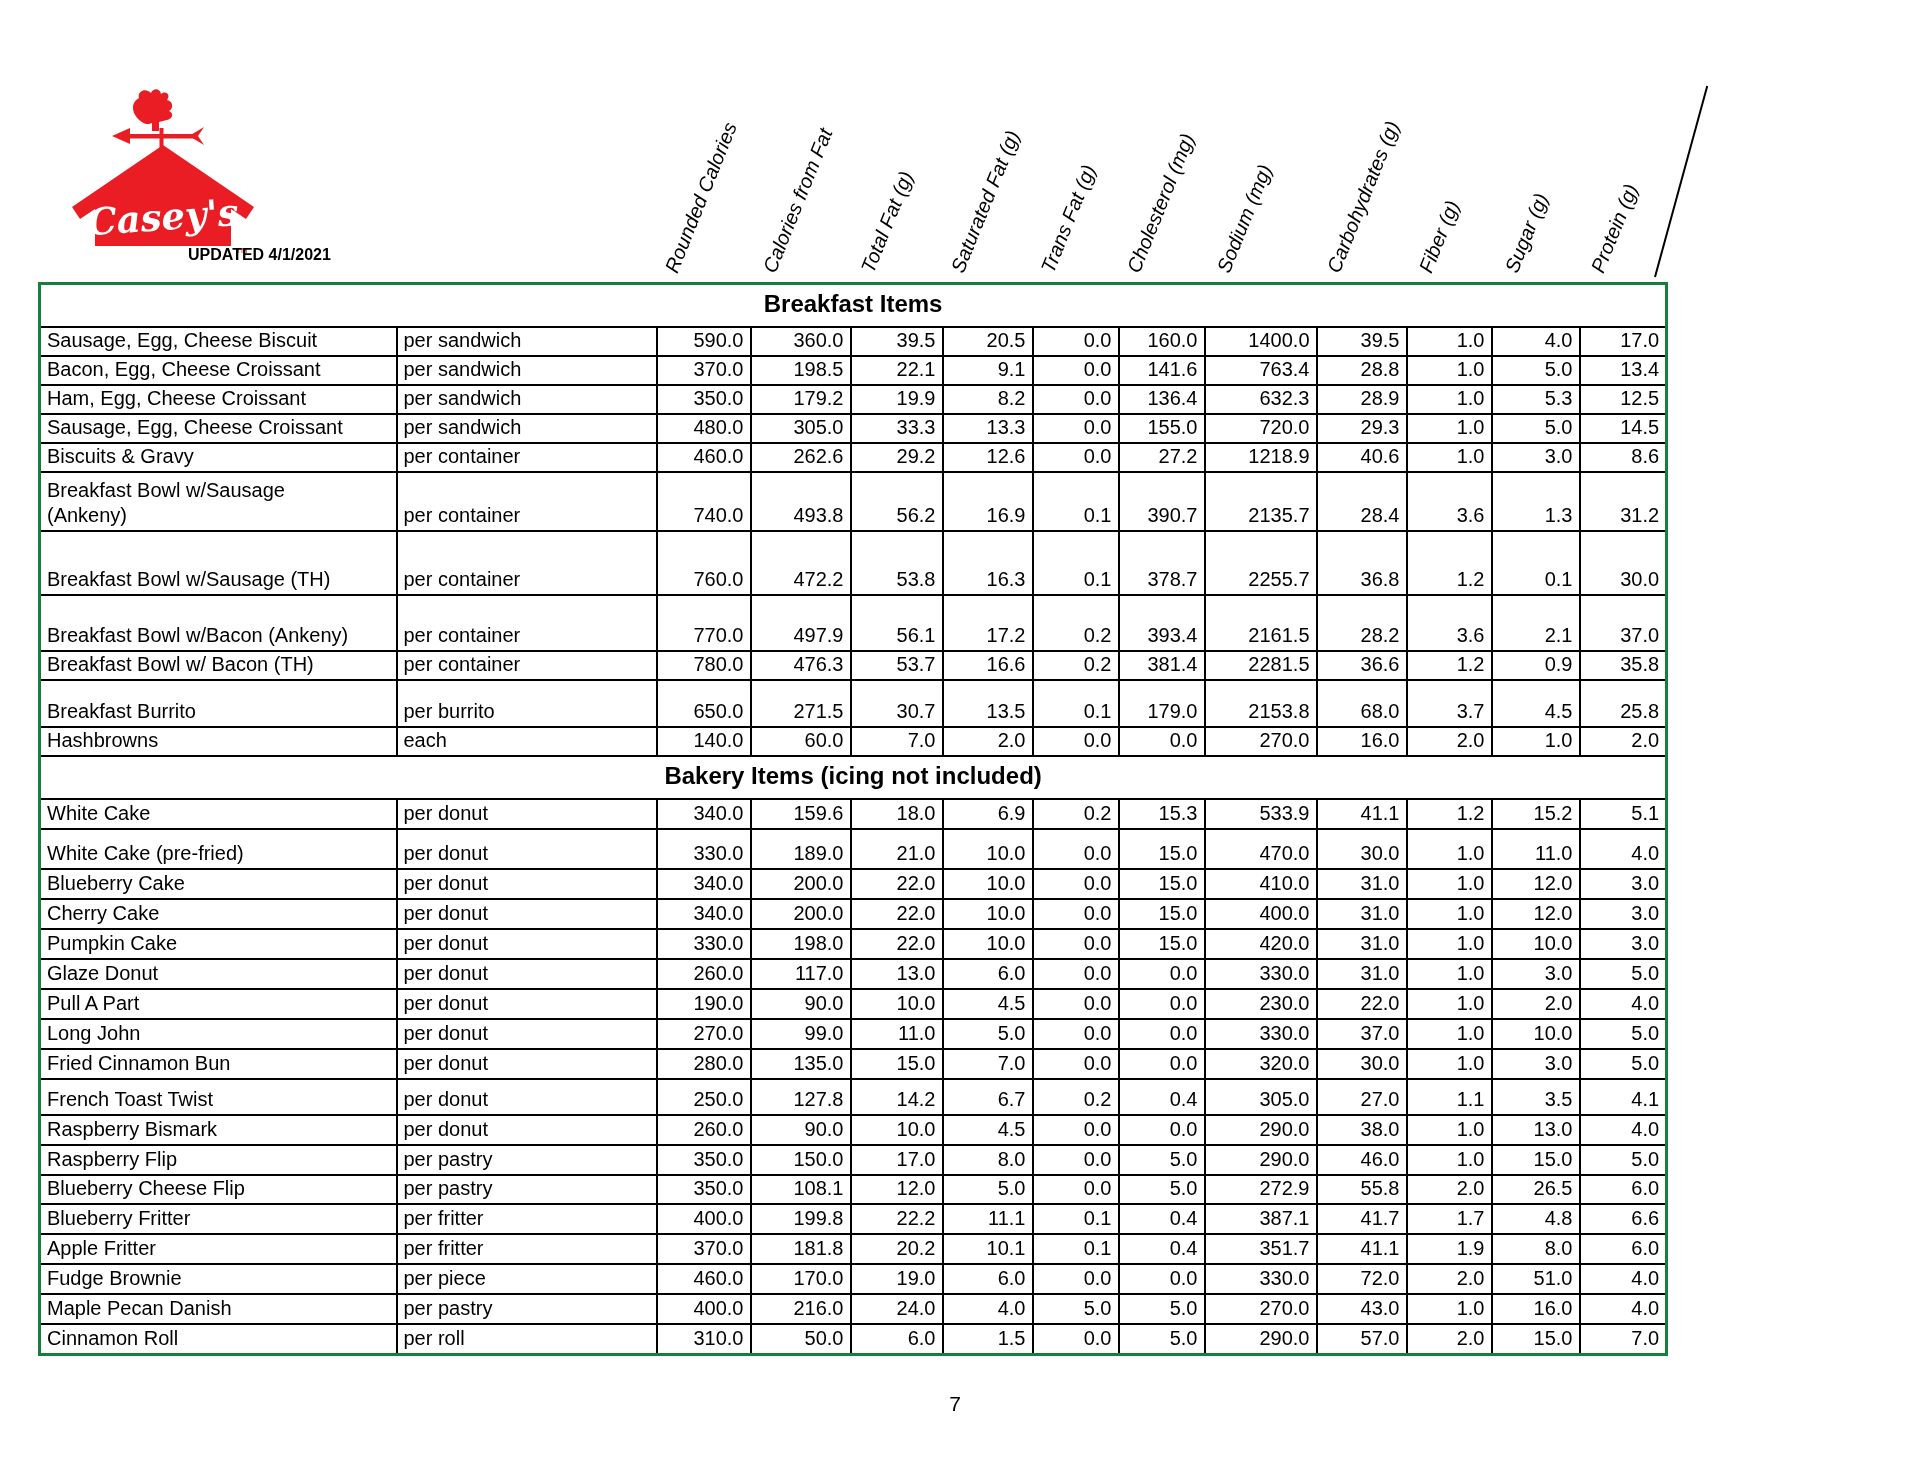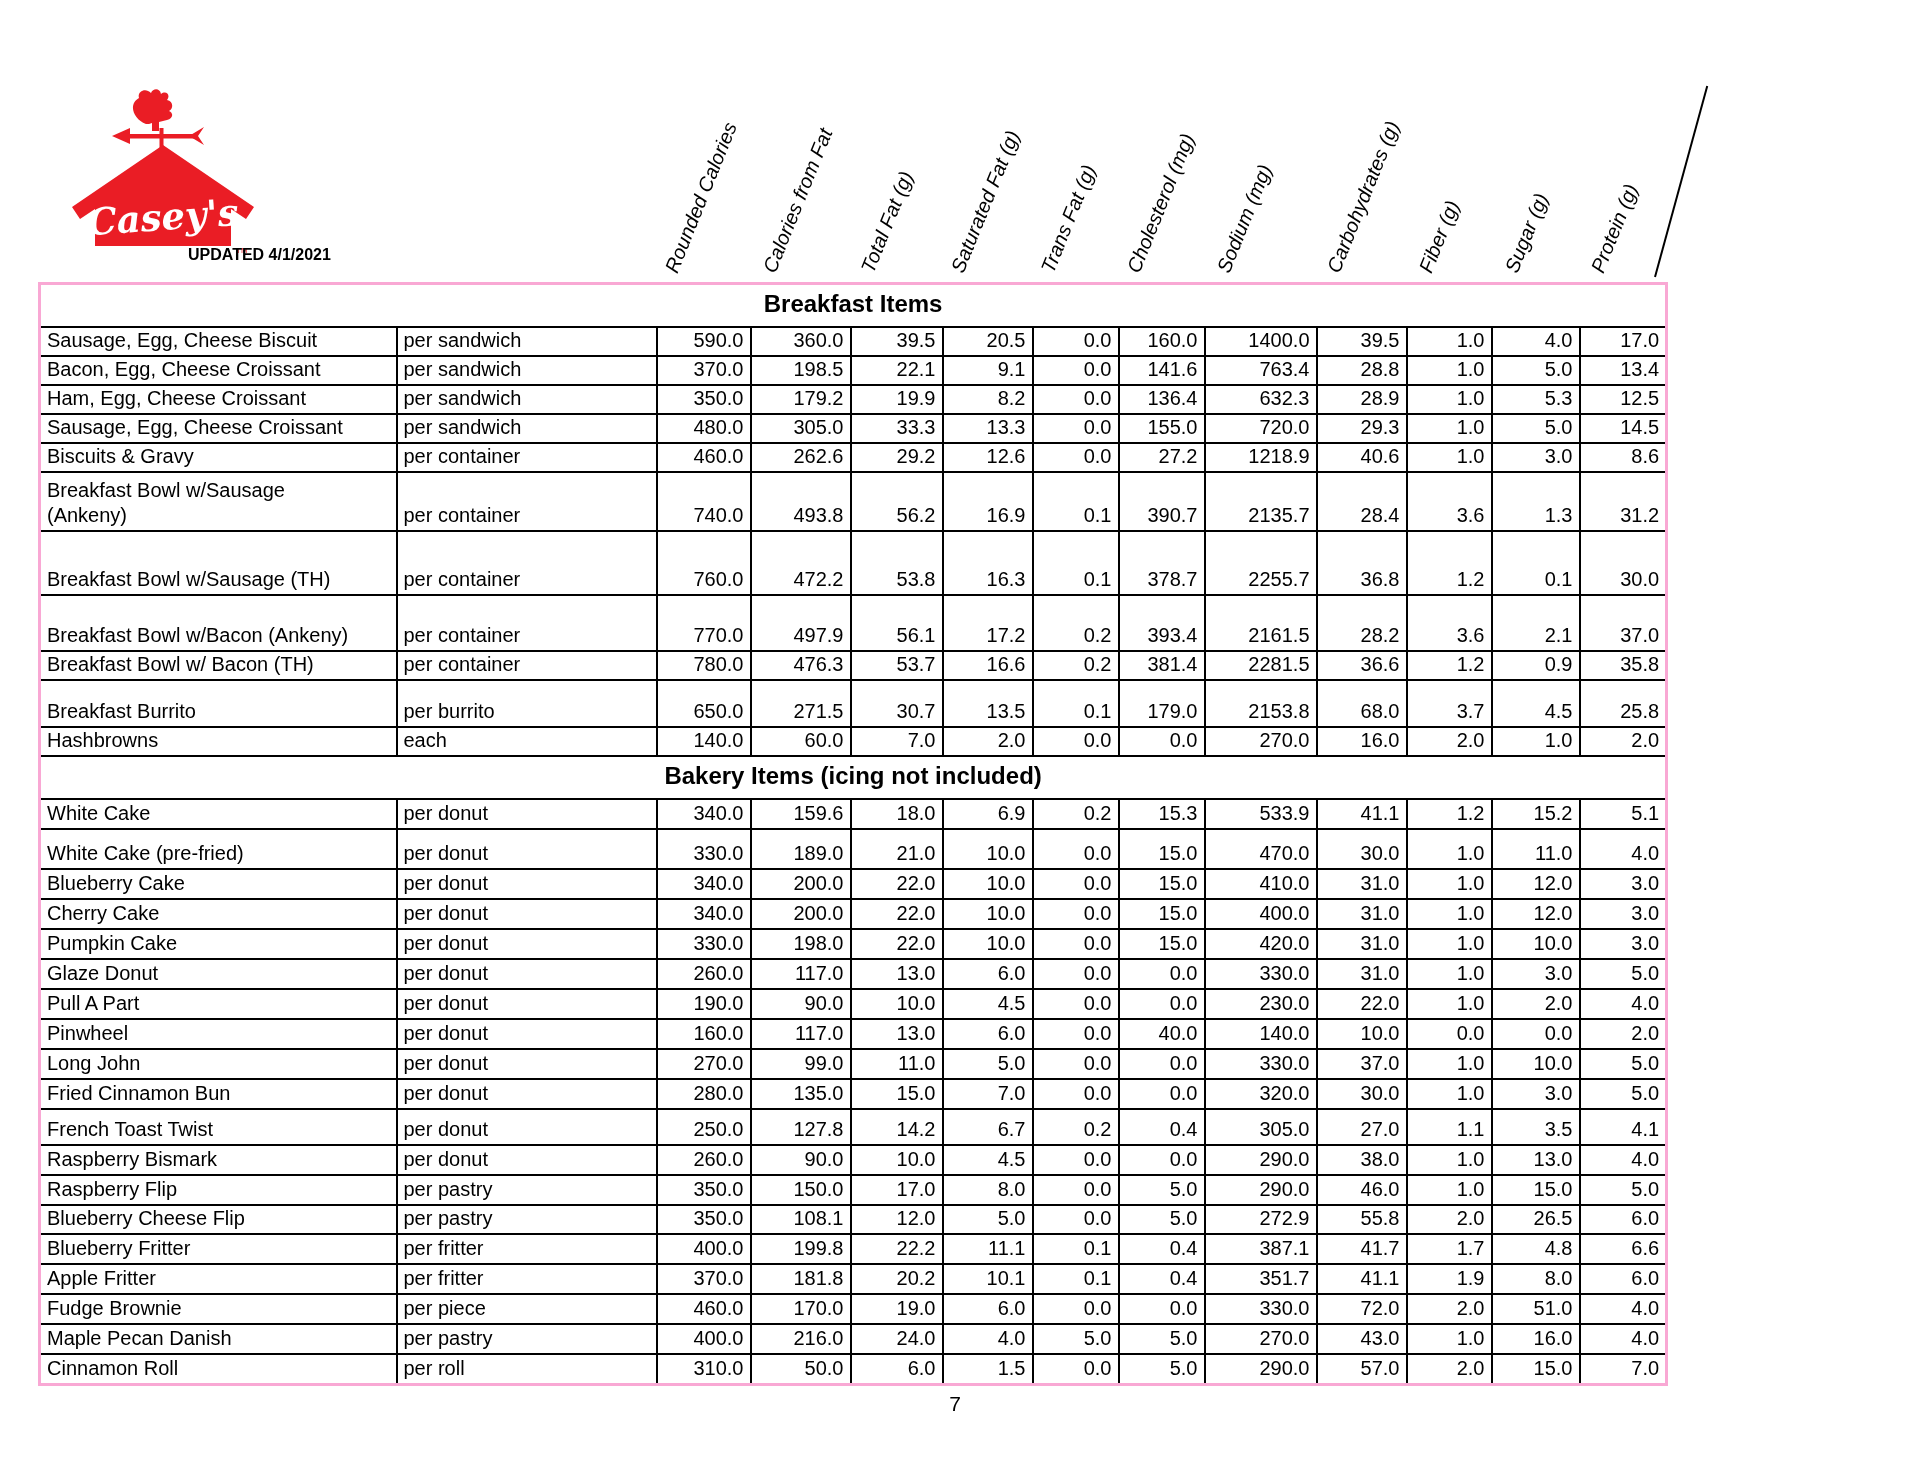--- a/index.html
+++ b/index.html
@@ -18,21 +18,21 @@
     font-style:italic;font-size:20px;white-space:nowrap;height:24px;line-height:24px;top:252px;
   }
   .diag{
     position:absolute;left:1655px;top:276px;width:198px;height:2px;background:#000;
     transform-origin:left center;transform:rotate(-74.7deg);
   }
   
   table.nutri{
     position:absolute;left:38px;top:282px;width:1627px;
     border-collapse:collapse;table-layout:fixed;background:#fff;
-    border:3px solid #f9a8d4;
+    border:3px solid #15803d;
   }
   table.nutri td{
     border:2px solid #000;font-size:20px;line-height:25px;
     padding:0 5px 2px 6px;vertical-align:bottom;overflow:hidden;
   }
   table.nutri td.num{text-align:right;padding-right:6px;}
   table.nutri td.name{white-space:pre-line;}
   table.nutri tr.sec td{
     font-weight:700;font-size:24px;text-align:center;vertical-align:middle;
     height:37px;padding:0 0 4px 0;line-height:26px;
@@ -369,35 +369,20 @@
           <td class="num">4.5</td>
           <td class="num">0.0</td>
           <td class="num">0.0</td>
           <td class="num">230.0</td>
           <td class="num">22.0</td>
           <td class="num">1.0</td>
           <td class="num">2.0</td>
           <td class="num">4.0</td>
         </tr>
         <tr style="height: 30px;">
-          <td class="name">Pinwheel</td>
-          <td>per donut</td>
-          <td class="num">160.0</td>
-          <td class="num">117.0</td>
-          <td class="num">13.0</td>
-          <td class="num">6.0</td>
-          <td class="num">0.0</td>
-          <td class="num">40.0</td>
-          <td class="num">140.0</td>
-          <td class="num">10.0</td>
-          <td class="num">0.0</td>
-          <td class="num">0.0</td>
-          <td class="num">2.0</td>
-        </tr>
-        <tr style="height: 30px;">
           <td class="name">Long John</td>
           <td>per donut</td>
           <td class="num">270.0</td>
           <td class="num">99.0</td>
           <td class="num">11.0</td>
           <td class="num">5.0</td>
           <td class="num">0.0</td>
           <td class="num">0.0</td>
           <td class="num">330.0</td>
           <td class="num">37.0</td>

